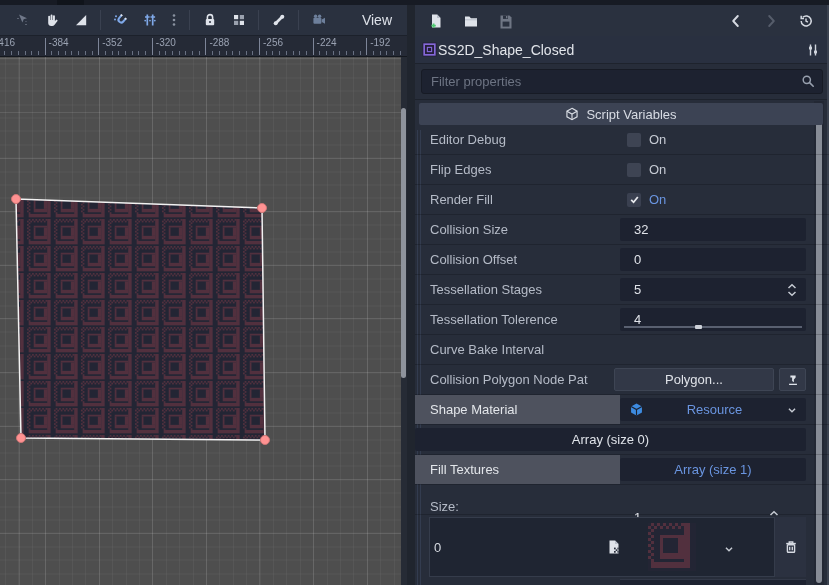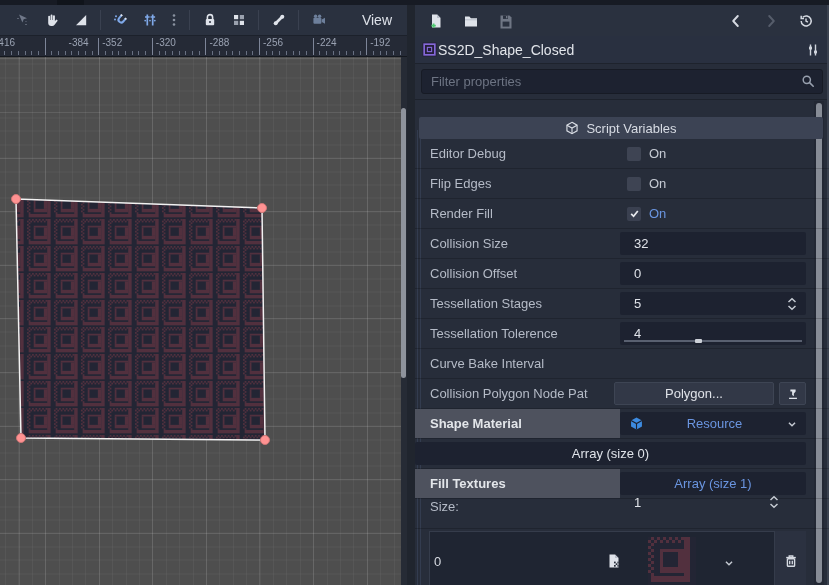--- a/index.html
+++ b/index.html
@@ -60,28 +60,28 @@
   .filter-wrap{position:relative;flex:1;height:25px;}
   .filter-input{width:100%;height:100%;box-sizing:border-box;background:#1d2230;border:1px solid #171b25;
     border-radius:3px;color:#c9cdd6;font-size:13px;padding:0 26px 0 9px;outline:none;
     font-family:"Liberation Sans","DejaVu Sans",sans-serif;}
   .filter-input::placeholder{color:#6d7483;}
   .search-icon{position:absolute;right:7px;top:4px;}
 
   .props{position:absolute;left:0;top:94px;width:414px;height:486px;background:#272d3a;
     box-sizing:border-box;border-top:1px solid #1d222c;overflow:hidden;}
   .indent-line{position:absolute;top:30px;bottom:0;width:1px;background:#333c4f;z-index:0;}
-  .section-header{margin:17px 6px 0 4px;height:22px;background:#3c4354;border-radius:2px;
+  .section-header{margin:3px 6px 0 4px;height:22px;background:#3c4354;border-radius:2px;
     display:flex;align-items:center;justify-content:center;gap:7px;color:#d8dce4;font-size:13px;position:relative;z-index:1;}
 
   .prop-row{display:flex;height:30px;align-items:stretch;box-sizing:border-box;
     border-bottom:1px solid rgba(0,0,0,.18);padding-right:23px;position:relative;z-index:1;}
   .prop-label{flex:0 0 205px;box-sizing:border-box;padding-left:15px;display:flex;align-items:center;
     color:#b5bbc7;font-size:13px;white-space:nowrap;overflow:hidden;}
-  .prop-label.hl-gray{background:#4e525e;color:#e3e6ea;font-weight:bold;}
+  .prop-label.hl-gray{background:#4e525e;color:#e3e6ea;}
   .prop-label.hl-blue{background:#3a4660;color:#cfd5df;}
   .prop-value{flex:1;position:relative;display:flex;align-items:center;}
   .cbx{width:14px;height:14px;border-radius:2px;background:#3e4453;margin-left:7px;
     display:flex;align-items:center;justify-content:center;flex:0 0 auto;}
   .cbx.checked{background:#3a4050;}
   .on-label{margin-left:8px;color:#c6cbd4;font-size:13px;}
   .on-label.mod{color:#6a95e0;}
   .field{position:absolute;left:0;right:0;top:3px;bottom:3px;background:#1d2230;border-radius:2px;
     display:flex;align-items:center;padding:0 7px 0 14px;color:#e0e3e9;font-size:13px;box-sizing:border-box;}
   .spin-icon{margin-left:auto;}
@@ -91,21 +91,21 @@
     border-radius:2px;color:#dfe2e8;font-size:13px;display:flex;align-items:center;justify-content:center;}
   .side-btn{position:absolute;right:0;width:27px;top:3px;bottom:3px;background:#323847;border:1px solid #3e4554;
     border-radius:2px;display:flex;align-items:center;justify-content:center;box-sizing:border-box;}
   .res-box,.arr-box{position:absolute;left:0;right:0;top:3px;bottom:3px;background:#1d2230;border-radius:2px;
     display:flex;align-items:center;font-size:13px;color:#dfe3e9;}
   .ctr{flex:1;text-align:center;}
   .blue{color:#6a95e0;}
   .res-cube{margin-left:9px;}
   .res-chev{margin-right:7px;}
 
-  .size-row{display:flex;height:30px;align-items:flex-start;box-sizing:border-box;padding-right:41px;
+  .size-row{display:flex;height:30px;align-items:flex-end;box-sizing:border-box;padding-right:41px;
     border-bottom:1px solid rgba(0,0,0,.18);position:relative;z-index:1;}
   .item-row{display:flex;height:64px;box-sizing:border-box;padding:2px 23px 2px 14px;position:relative;z-index:1;}
   .item-box{flex:1;background:#1f2532;border:1px solid #353c4b;box-sizing:border-box;position:relative;
     display:flex;align-items:center;}
   .item-index{color:#d6dae1;font-size:13px;margin-left:4px;}
   .img-icon{position:absolute;left:176px;top:21px;}
   .tex-preview{position:absolute;left:218px;top:5px;width:48px;height:48px;}
   .item-chev{position:absolute;right:38px;top:24px;}
   .trash-btn{width:31px;background:#2b3140;display:flex;align-items:center;justify-content:center;flex:0 0 auto;}
   .stub-row{display:flex;height:14px;box-sizing:border-box;padding-right:23px;position:relative;z-index:1;}
@@ -258,21 +258,21 @@
     <div class="tick minor" style="left: 346.1px;"></div>
     <div class="tick minor" style="left: 352.8px;"></div>
     <div class="tick minor" style="left: 359.5px;"></div>
     <div class="tick major" style="left: 366.2px;"></div>
     <div class="tick minor" style="left: 372.9px;"></div>
     <div class="tick minor" style="left: 379.6px;"></div>
     <div class="tick minor" style="left: 386.3px;"></div>
     <div class="tick minor" style="left: 393px;"></div>
     <div class="tick minor" style="left: 399.7px;"></div>
     <div class="rlabel" style="left: -5px;">-416</div>
-    <div class="rlabel" style="left: 48.6px; margin-left: 20px;">-384</div>
+    <div class="rlabel" style="left: 48.6px;">-384</div>
     <div class="rlabel" style="left: 102.2px;">-352</div>
     <div class="rlabel" style="left: 155.8px;">-320</div>
     <div class="rlabel" style="left: 209.4px;">-288</div>
     <div class="rlabel" style="left: 263px;">-256</div>
     <div class="rlabel" style="left: 316.6px;">-224</div>
     <div class="rlabel" style="left: 370.2px;">-192</div>
   </div>
 
 <div class="viewport">
   <svg class="vp-svg" width="401" height="528" viewBox="0 0 401 528">

